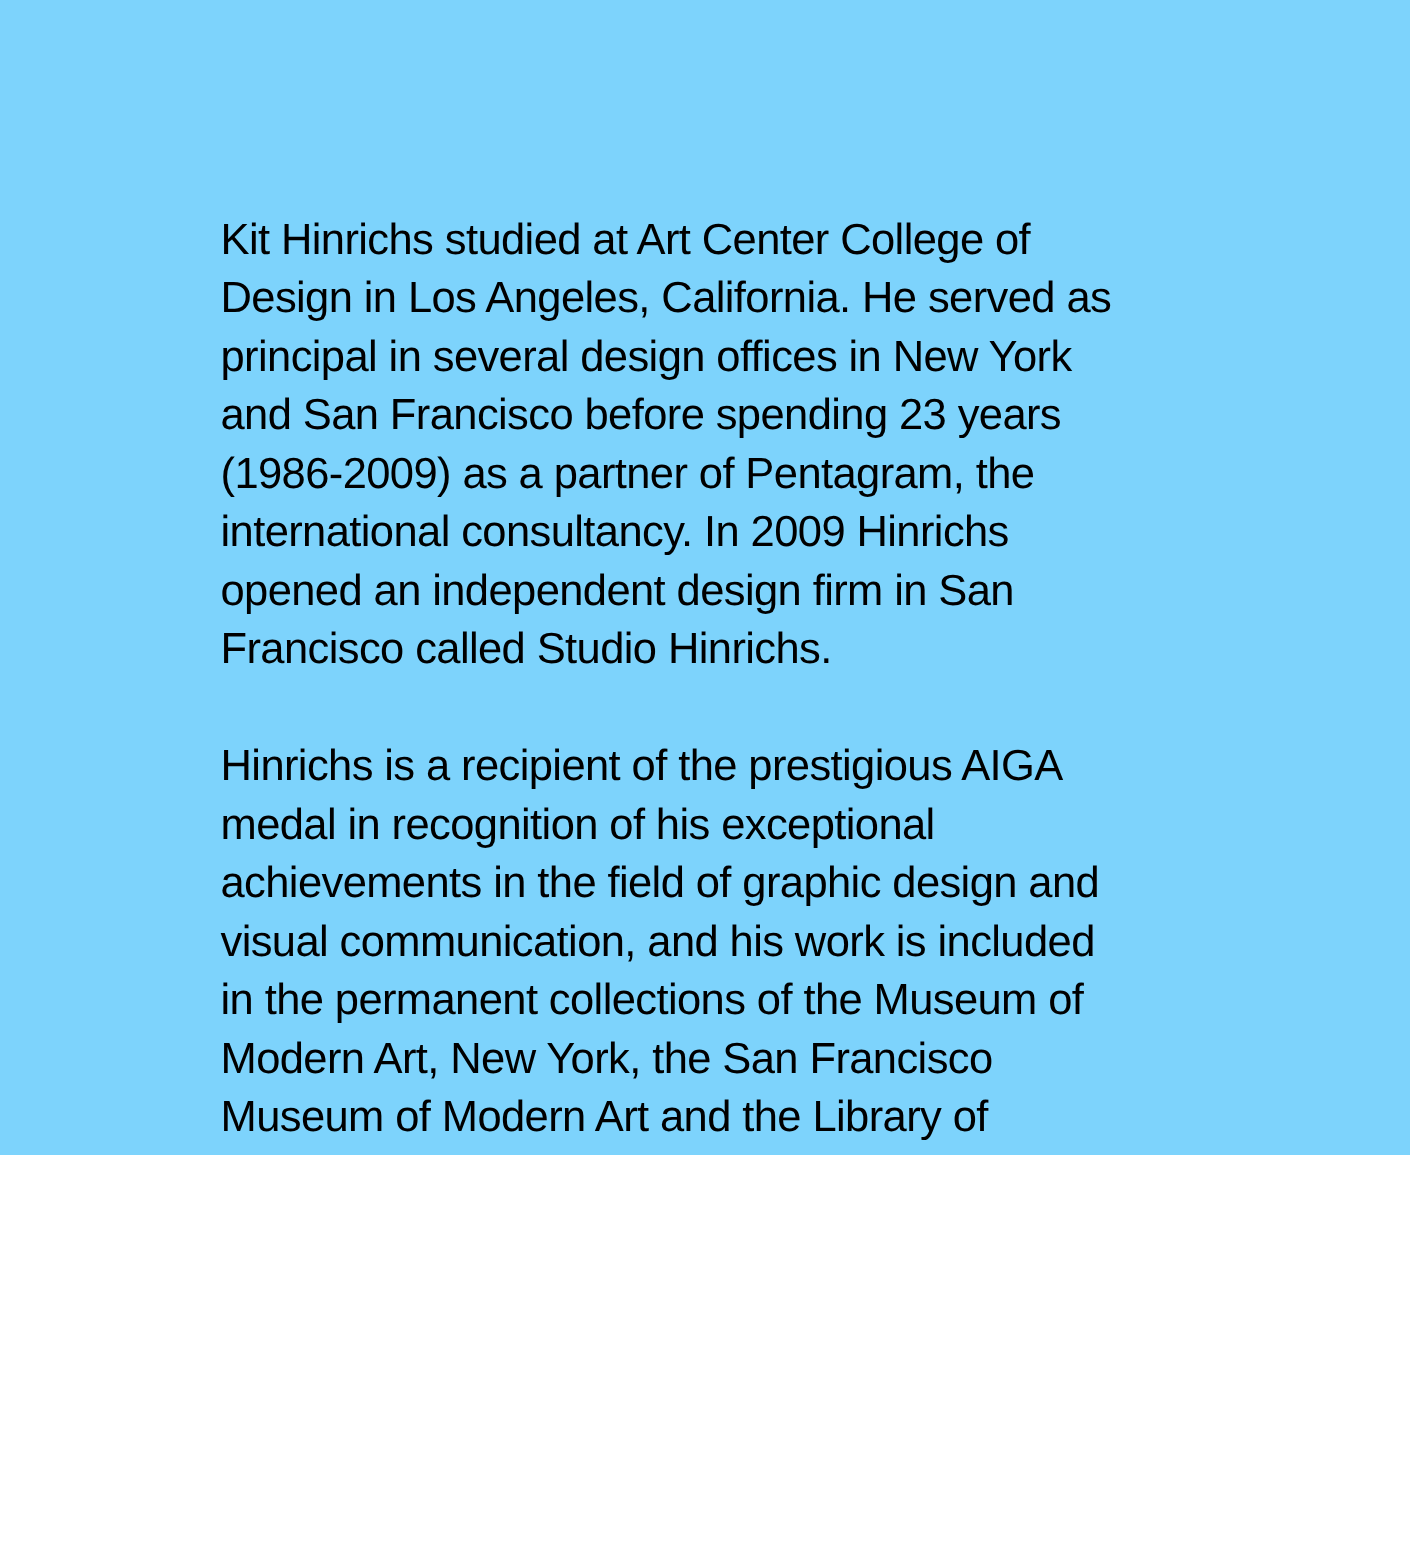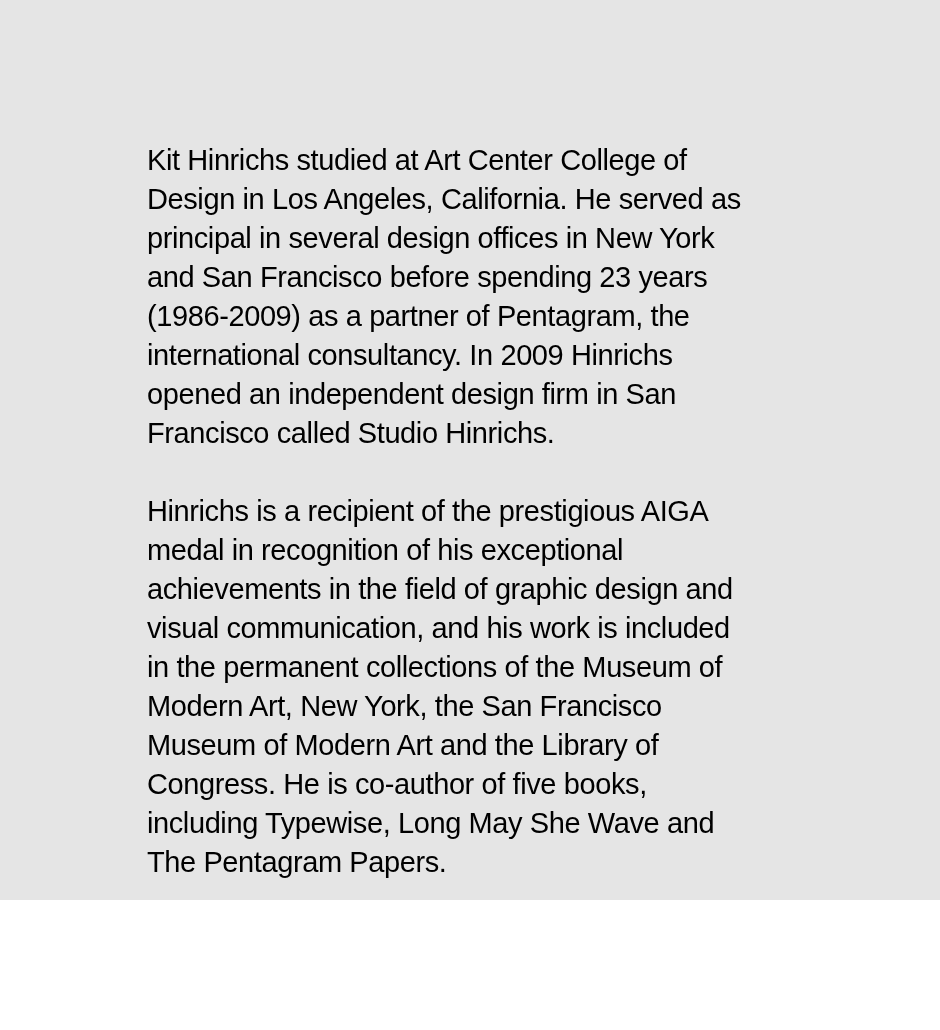--- a/index.html
+++ b/index.html
@@ -3,22 +3,22 @@
 <meta charset="utf-8">
 <style>
   html, body {
     margin: 0;
     padding: 0;
     background: #ffffff;
   }
   .page {
     position: relative;
     width: 940px;
-    height: 900px;
-    background: #e5e5e5;
+    height: 770px;
+    background: #7dd3fc;
     overflow: hidden;
   }
   .text-block {
     position: absolute;
     left: 147px;
     top: 141px;
     width: 700px;
   }
   .para {
     margin: 0 0 39px 0;

